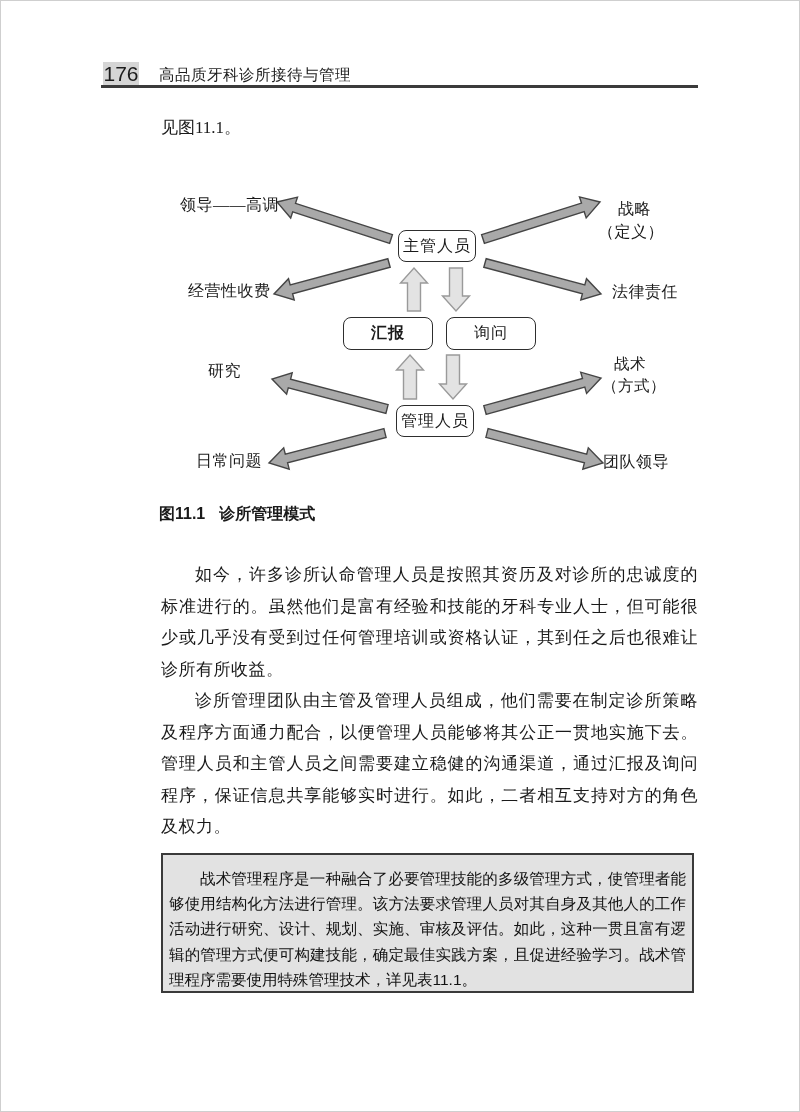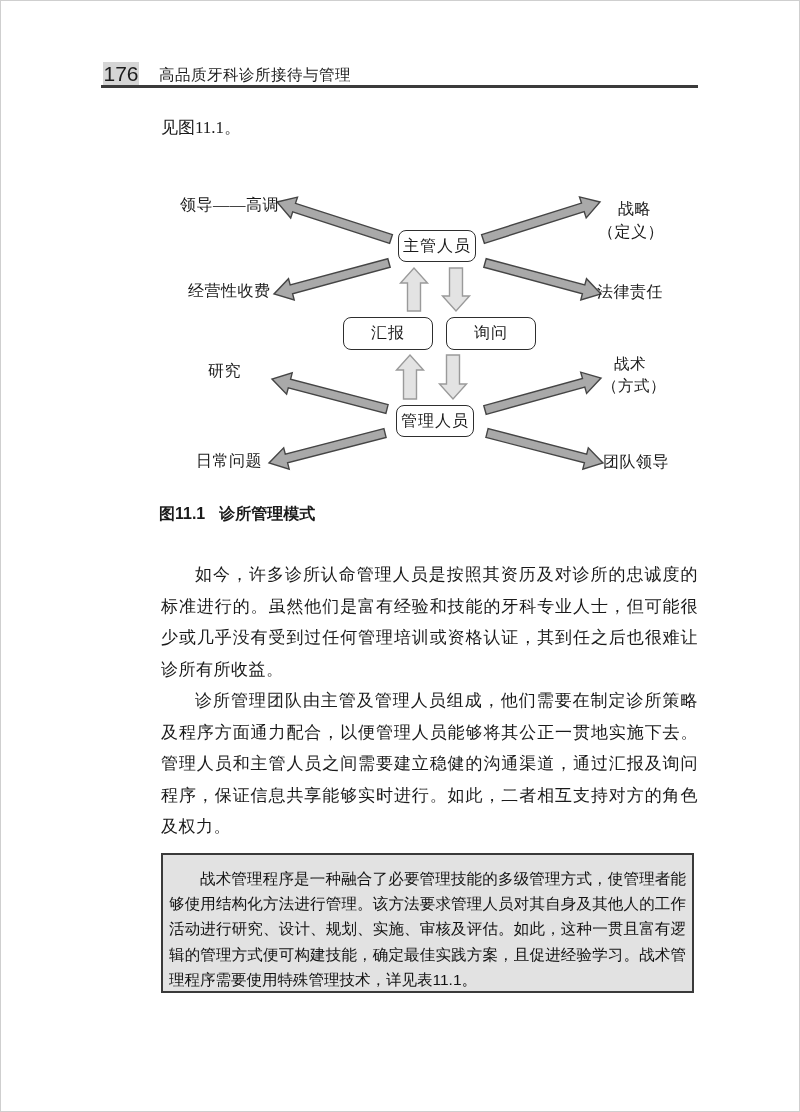--- a/index.html
+++ b/index.html
@@ -33,29 +33,29 @@
   .diagram{position:absolute;left:140px;top:175px;width:560px;height:335px;}
   .diagram svg{position:absolute;left:0;top:0;}
   .diag-arrow{fill:var(--diag-arrow-fill,#a9a9a9);stroke:var(--diag-arrow-stroke,#454545);stroke-width:1.4;}
   .vert-arrow{fill:var(--vert-arrow-fill,#e3e3e3);stroke:var(--vert-arrow-stroke,#9a9a9a);stroke-width:1.4;}
   .node{
     position:absolute;background:#ffffff;border:1.5px solid #2e2e2e;border-radius:8px;
     font-size:16px;text-align:center;letter-spacing:1px;
     display:flex;align-items:center;justify-content:center;box-sizing:border-box;
   }
   .node-supervisor{left:257px;top:54px;width:78px;height:32px;}
-  .node-report{left:202px;top:141px;width:90px;height:33px;}
+  .node-report{left:202px;top:141px;width:90px;height:33px;font-weight:bold;}
   .node-inquiry{left:305px;top:141px;width:90px;height:33px;}
   .node-manager{left:255px;top:229px;width:78px;height:32px;}
   .dlabel{position:absolute;font-size:16px;white-space:nowrap;letter-spacing:.5px;}
   .lbl-leadership{left:39px;top:19px;}
   .lbl-fees{left:47px;top:105px;}
   .lbl-research{left:67px;top:185px;}
   .lbl-daily{left:55px;top:275px;}
-  .lbl-legal{left:456px;top:106px;font-family:Liberation Serif, serif;}
+  .lbl-legal{left:471px;top:106px;font-family:Liberation Serif, serif;}
   .lbl-team{left:462px;top:276px;}
   .lbl-strategy{left:457px;top:21px;line-height:23px;font-size:16px;}
   .lbl-strategy .l1{padding-left:20px;}
   .lbl-tactics{left:461px;top:177px;line-height:22px;font-size:15.5px;}
   .lbl-tactics .l1{padding-left:12px;}
   
   .caption{
     position:absolute;left:158px;top:503px;margin:0;
     font-family:"Liberation Sans","DejaVu Sans",sans-serif;
     font-weight:bold;font-size:16px;

